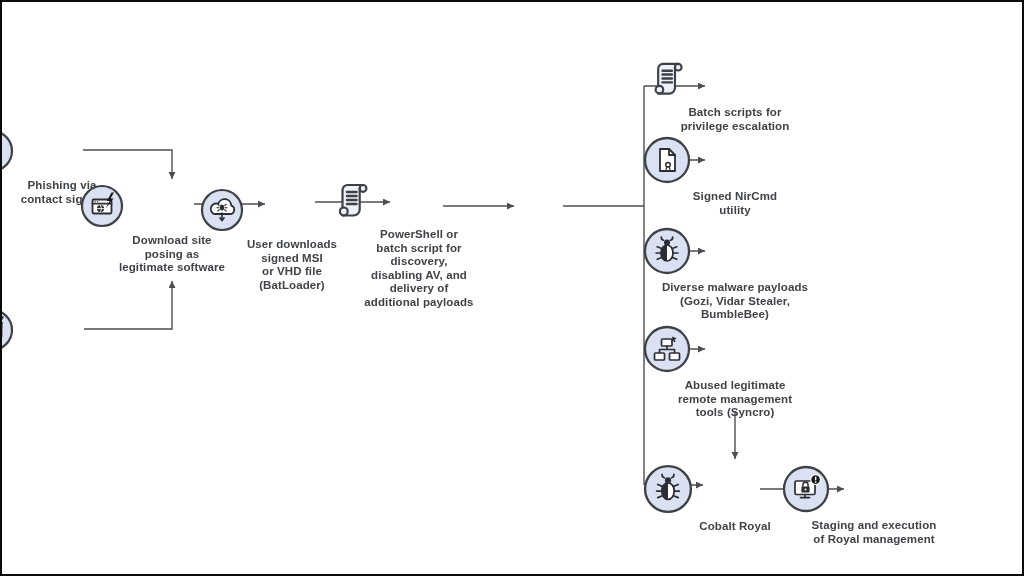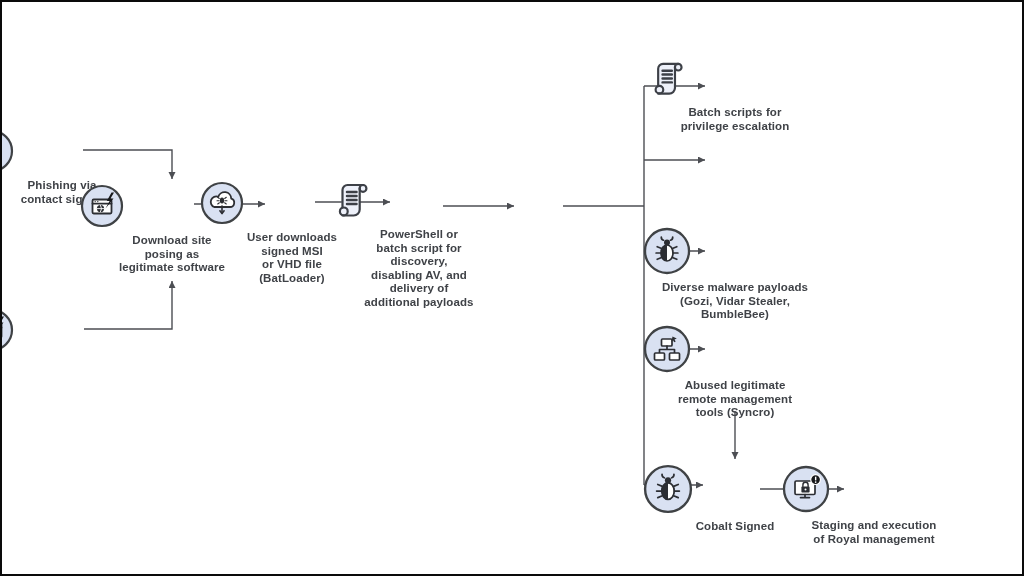--- a/index.html
+++ b/index.html
@@ -95,21 +95,21 @@
           <path d="M17 24.6 h7 M20.5 21.2 a6 6 0 0 1 0 6.8" stroke="#ffffff" stroke-width=".9" fill="none"></path>
           <path d="M31.5 8.5 L26.8 17 h2.8 L25.5 24.5 L33.5 14.6 h-3 L34 8.5 Z" fill="#17181b" stroke="none"></path>
         </g>
       </svg>
     </span>
     <div class="label">Download site
 posing as
 legitimate software</div>
   </div>
 
-  <div class="node" style="left:290px;top:179px">
+  <div class="node" style="left:290px;top:186px">
     <span>
       <svg width="44" height="44" viewBox="0 0 44 44">
         <circle cx="22" cy="22" r="20" fill="#d9e1f2" stroke="#3f4245" stroke-width="2.2"></circle>
         <g stroke="#2c2e33" stroke-width="1.8" stroke-linecap="round" stroke-linejoin="round">
           <path d="M14.2 26 H30 a4.3 4.3 0 0 0 1.2 -8.4 a6.6 6.6 0 0 0 -12.9 -1.8 a4.9 4.9 0 0 0 -4.1 10.2 Z" fill="#ffffff"></path>
           <ellipse cx="22" cy="19.5" rx="2.2" ry="2.9" fill="#2c2e33" stroke="none"></ellipse>
           <path d="M19.3 17.5 l-1.6 -1.2 M19 19.8 h-2 M19.4 21.8 l-1.7 1.2 M24.7 17.5 l1.6 -1.2 M25 19.8 h2 M24.6 21.8 l1.7 1.2" stroke-width="1.1"></path>
           <path d="M22 25 v7" stroke-width="1.6"></path>
           <path d="M19.9 29.8 L22 32.6 L24.1 29.8" fill="none" stroke-width="1.6"></path>
         </g>
@@ -153,20 +153,35 @@
           <path d="M36 9 H20.5 a5 5 0 0 0 -5 5 V31.5" fill="none"></path>
           <path d="M32.7 12.4 V33.5 a6 6 0 0 1 -6 6 H15.5" fill="none"></path>
           <path d="M20 16 h9.5 M20 20 h9.5 M20 24 h9.5 M20 28 h9.5" stroke-width="2.5"></path>
         </g>
       </svg>
     </span>
     <div class="label">Batch scripts for
 privilege escalation</div>
   </div>
 
+  <div class="node" style="left:733px;top:134px">
+    <span>
+      <svg width="48" height="48" viewBox="0 0 48 48">
+        <circle cx="24" cy="24" r="22" fill="#d9e1f2" stroke="#3f4245" stroke-width="2.3"></circle>
+        <g stroke="#2c2e33" stroke-width="1.8" stroke-linecap="round" stroke-linejoin="round">
+          <path d="M17 13 h9 l6 6 v16 h-15 Z" fill="#ffffff"></path>
+          <path d="M26 13 v6 h6" fill="none"></path>
+          <circle cx="25" cy="28.8" r="2.3" fill="none" stroke-width="1.5"></circle>
+          <path d="M24 30.8 l-.9 2.6 M26 30.8 l.9 2.6" stroke-width="1.3"></path>
+        </g>
+      </svg>
+    </span>
+    <div class="label">Signed NirCmd
+utility</div>
+  </div>
 
   <div class="node" style="left:733px;top:225px">
     <span>
       <svg width="48" height="48" viewBox="0 0 48 48">
         <circle cx="24" cy="24" r="22" fill="#d9e1f2" stroke="#3f4245" stroke-width="2.3"></circle>
         <g stroke="#2c2e33" stroke-width="1.7" stroke-linecap="round" stroke-linejoin="round">
           <path d="M20.5 13.2 C19 12.8 18.2 11.4 18.3 10 M27.5 13.2 C29 12.8 29.8 11.4 29.7 10" fill="none"></path>
           <circle cx="24" cy="15.6" r="3" fill="#2c2e33" stroke="none"></circle>
           <ellipse cx="24" cy="26" rx="6" ry="8" fill="#ffffff"></ellipse>
           <path d="M24 18 a6 8 0 0 0 0 16 Z" fill="#2c2e33" stroke="none"></path>
@@ -203,21 +218,21 @@
         <circle cx="24" cy="24" r="22" fill="#d9e1f2" stroke="#3f4245" stroke-width="2.3"></circle>
         <g stroke="#2c2e33" stroke-width="1.7" stroke-linecap="round" stroke-linejoin="round">
           <path d="M20.5 13.2 C19 12.8 18.2 11.4 18.3 10 M27.5 13.2 C29 12.8 29.8 11.4 29.7 10" fill="none"></path>
           <circle cx="24" cy="15.6" r="3" fill="#2c2e33" stroke="none"></circle>
           <ellipse cx="24" cy="26" rx="6" ry="8" fill="#ffffff"></ellipse>
           <path d="M24 18 a6 8 0 0 0 0 16 Z" fill="#2c2e33" stroke="none"></path>
           <path d="M18.6 21.5 l-4.4 -1.8 M17.9 26 h-4.8 M18.6 30.5 l-4.4 1.8 M29.4 21.5 l4.4 -1.8 M30.1 26 h4.8 M29.4 30.5 l4.4 1.8"></path>
         </g>
       </svg>
     </span>
-    <div class="label">Cobalt Signed</div>
+    <div class="label">Cobalt Royal</div>
   </div>
 
   <div class="node" style="left:872px;top:463px">
     <span>
       <svg width="48" height="48" viewBox="0 0 48 48">
         <circle cx="24" cy="24" r="22" fill="#d9e1f2" stroke="#3f4245" stroke-width="2.3"></circle>
         <g stroke="#2c2e33" stroke-width="1.7" stroke-linecap="round" stroke-linejoin="round">
           <rect x="13" y="16" width="20" height="13.5" rx="1.2" fill="#ffffff"></rect>
           <path d="M23 29.5 v2.6 M18.5 32.6 h9"></path>
           <path d="M20.9 21.6 v-1.7 a2.6 2.6 0 0 1 5.2 0 v1.7" fill="none" stroke-width="1.4"></path>

